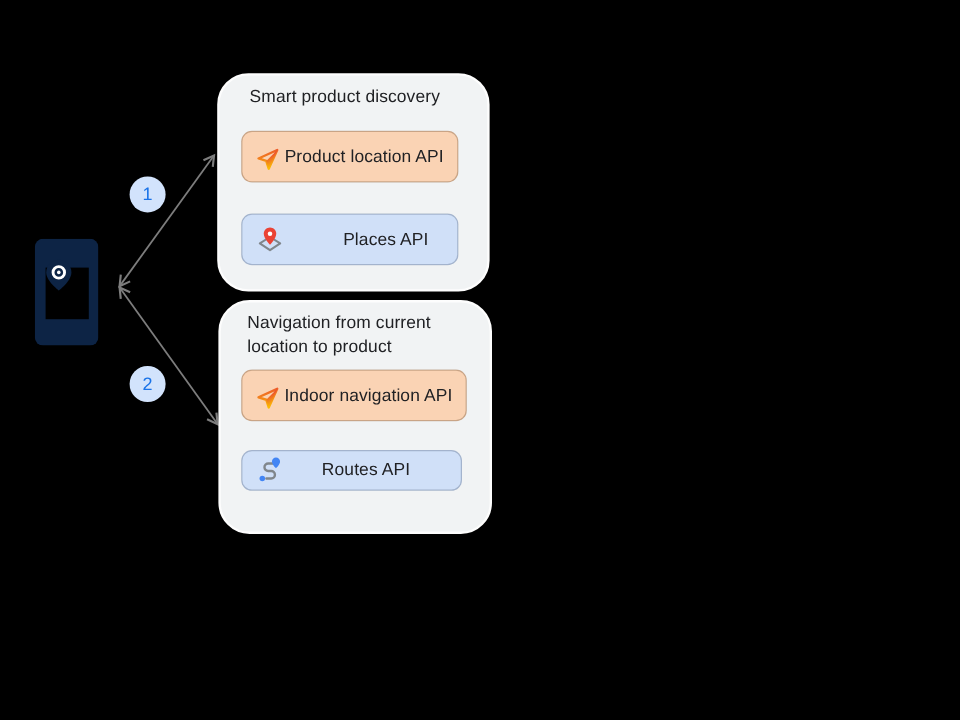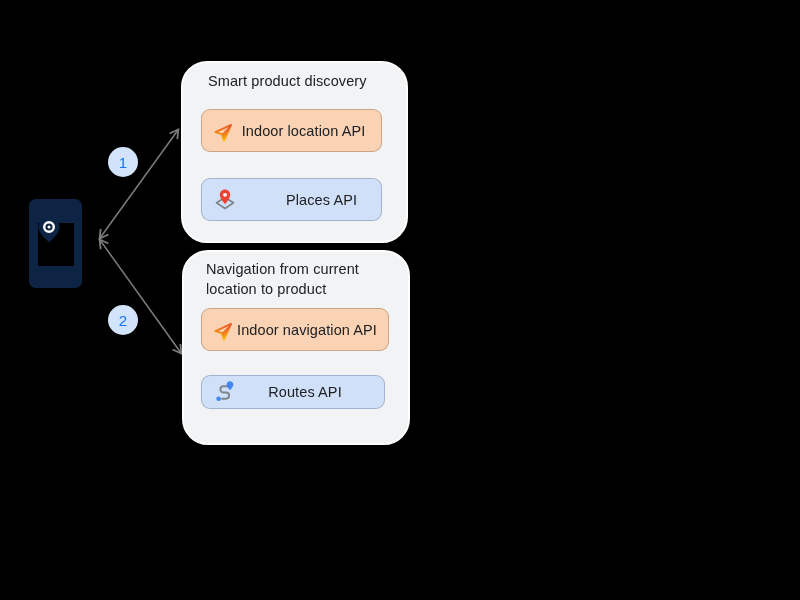--- a/index.html
+++ b/index.html
@@ -94,21 +94,21 @@
               <stop offset="0" stop-color="#e94235"></stop>
                 <stop offset="1" stop-color="#fbbc04"></stop>
             </linearGradient>
           </defs>
           <g transform="rotate(45 12 12)">
             <path d="M12 3.5 L18 19.5 L12 16.4 L6 19.5 Z" fill="none" stroke="url(#navg1)" stroke-width="2" stroke-linejoin="round"></path>
             <path d="M12 3.5 L18 19.5 L12 16.4 Z" fill="url(#navg1)"></path>
           </g>
         </svg>
       </span>
-      <span class="chip-label">Indoor location API</span>
+      <span class="chip-label">Product location API</span>
     </div>
 
     <div class="chip chip-blue" id="chip-places">
       <span class="icon">
         <svg viewBox="0 0 24 24" width="24" height="24">
           <path d="M12 9.5 L20.5 14.8 L12 20.5 L3.5 14.8 Z" fill="none" stroke="#80868b" stroke-width="1.7" stroke-linejoin="round"></path>
           <path d="M12 1.5 c-2.9 0 -5.2 2.3 -5.2 5.2 c0 3.9 5.2 9.3 5.2 9.3 s5.2 -5.4 5.2 -9.3 c0 -2.9 -2.3 -5.2 -5.2 -5.2 z" fill="#ea4335"></path>
           <circle cx="12" cy="6.8" r="1.9" fill="#ffffff"></circle>
         </svg>
       </span>

